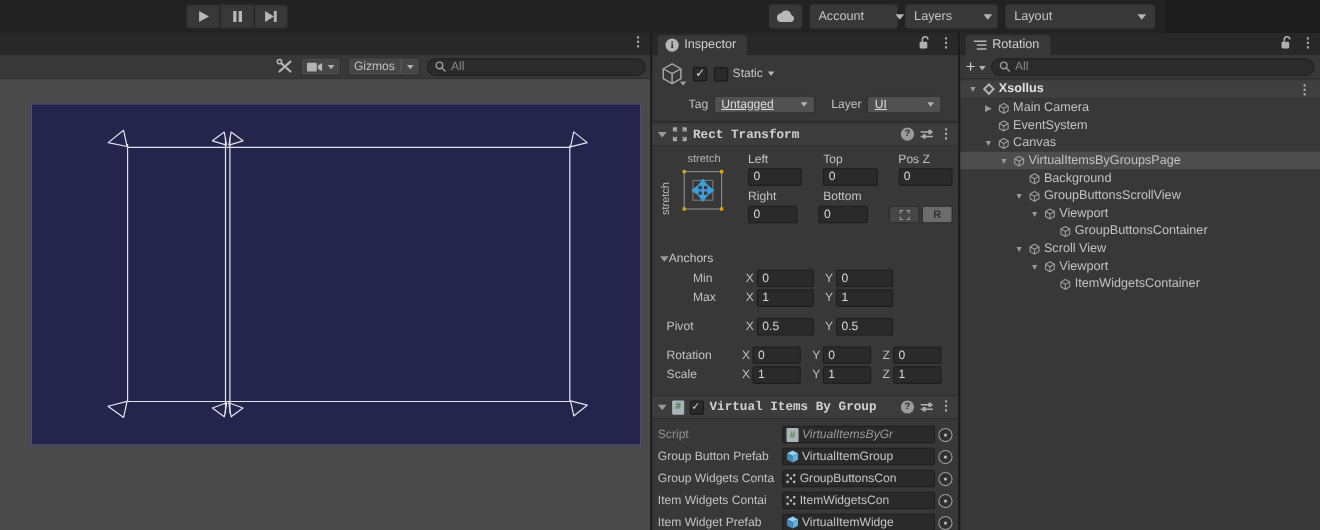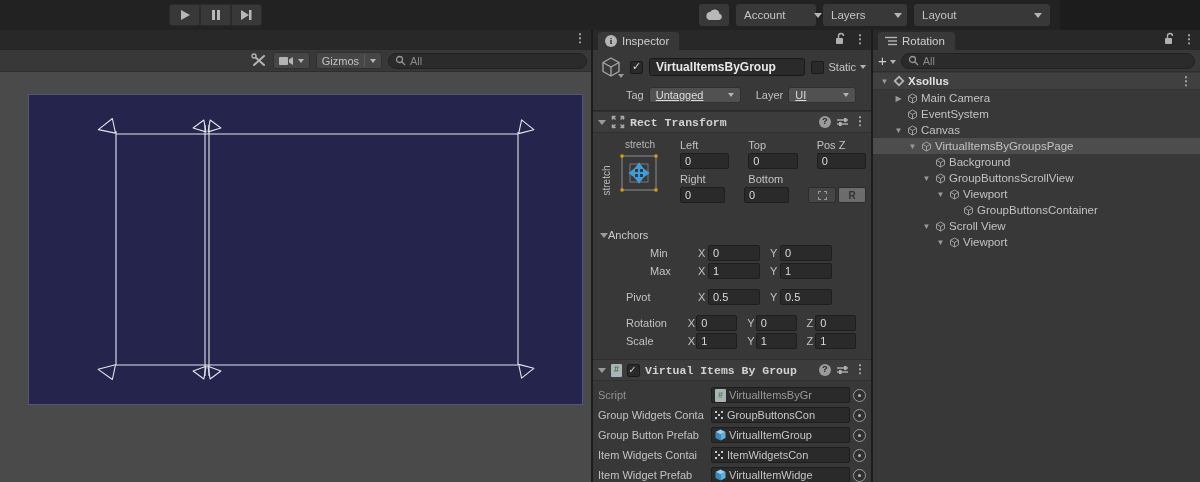--- a/index.html
+++ b/index.html
@@ -75,34 +75,34 @@
   .anchor-box { position:absolute; left:21px; top:14px; }
   .rt-fields { margin-left:82px; }
   .frow { display:flex; gap:19px; margin-bottom:2px; }
   .flabel { width:59px; font-size:11px; color:#c2c2c2; }
   .field { width:59px; height:16px; background:#2a2a2a; border:1px solid #1e1e1e; border-radius:2px; color:#dadada; display:flex; align-items:center; padding:0 4px; }
   .btn-pair { width:59px; display:flex; gap:2px; }
   .sq-btn { width:28px; height:16px; background:#464646; border:1px solid #2c2c2c; border-radius:2px; display:flex; align-items:center; justify-content:center; }
   .sq-btn.r-btn { background:#6c6c6c; color:#333; font-weight:bold; font-size:10px; }
   .dashed-ico { width:9px; height:9px; border:1px dashed #9a9a9a; }
   .anchors-row { display:flex; align-items:center; gap:0; margin:6px 0 4px 2px; color:#c8c8c8; }
-  .prop-row { display:flex; align-items:center; margin-bottom:2px; height:16px;margin-left:20px; }
+  .prop-row { display:flex; align-items:center; margin-bottom:2px; height:16px; }
   .prop-row .plabel { color:#c2c2c2; }
   .prop-row.ind .plabel { margin-left:32px; width:48px; }
   .prop-row.top-lv .plabel { margin-left:8px; width:72px; }
   .axis { width:10px; color:#c2c2c2; text-align:left; }
   .field.w52 { width:52px; margin-right:10px; }
   .field.w46 { width:46px; margin-right:10px; }
   .gap8 { height:8px; }
   .sc-row { display:flex; align-items:center; gap:3px; height:18px; margin-bottom:2px; padding:0 3px; }
   .sc-label { width:110px; white-space:nowrap; overflow:hidden; color:#c2c2c2; flex:0 0 auto; }
   .sc-label.disabled { color:#919191; }
   .obj-field { flex:1; height:16px; background:#2a2a2a; border:1px solid #1e1e1e; border-radius:2px; display:flex; align-items:center; gap:3px; padding:0 3px; overflow:hidden; white-space:nowrap; }
   .obj-field .val { overflow:hidden; }
-  .obj-field .val.dim { color:#9a9a9a; }
+  .obj-field .val.dim { color:#9a9a9a;font-style:italic; }
   .picker { width:13px; height:13px; border-radius:50%; border:1px solid #9a9a9a; position:relative; flex:0 0 auto; background:#303030; }
   .picker::after { content:""; position:absolute; left:4px; top:4px; width:3px; height:3px; border-radius:50%; background:#b5b5b5; }
   .dots4 { width:9px; height:9px; position:relative; flex:0 0 auto; }
   .dots4 i { position:absolute; width:2px; height:2px; background:#c8c8c8; }
   .dots4 i:nth-child(1){left:0;top:0;} .dots4 i:nth-child(2){left:0;top:6px;}
   .dots4 i:nth-child(3){left:6px;top:0;} .dots4 i:nth-child(4){left:6px;top:6px;}
   .dots4 i:nth-child(5){left:3px;top:3px;}
   .script-page { width:11px; height:13px; background:#aab3b8; border-radius:1px; color:#3f7a33; font-size:9px; font-weight:bold; display:flex; align-items:center; justify-content:center; flex:0 0 auto; }
   .script-page.gray { color:#4c8a3f; }
   
@@ -255,21 +255,20 @@
           <svg width="22" height="22" viewBox="0 0 22 22">
             <g fill="none" stroke="#a8a8a8" stroke-width="1.3" stroke-linejoin="round">
               <polygon points="11,2 19,6.5 19,15.5 11,20 3,15.5 3,6.5"></polygon>
               <polyline points="3,6.5 11,11 19,6.5"></polyline>
               <line x1="11" y1="11" x2="11" y2="20"></line>
             </g>
           </svg>
           <span class="tiny-caret"></span>
         </span>
         <span class="checkbox checked"></span>
-        <div class="name-field">VirtualItemsByGroup</div>
         <div class="static-wrap">
           <span class="checkbox"></span>
           <span>Static</span>
           <span class="caret sm"></span>
         </div>
       </div>
       <div class="go-row2">
         <span class="lbl" style="margin-left:28px">Tag</span>
         <div class="dropdown dd-tag">
           <span>Untagged</span>
@@ -424,42 +423,42 @@
     <div style="padding:5px 2px">
       <div class="sc-row">
         <span class="sc-label disabled">Script</span>
         <div class="obj-field">
           <span class="script-page gray">#</span>
           <span class="val dim">VirtualItemsByGr</span>
         </div>
         <span class="picker"></span>
       </div>
       <div class="sc-row">
-        <span class="sc-label">Group Widgets Conta</span>
-        <div class="obj-field">
-          <span class="dots4">
-              <i></i>
-              <i></i>
-              <i></i>
-              <i></i>
-              <i></i>
-            </span>
-          <span class="val">GroupButtonsCon</span>
-        </div>
-        <span class="picker"></span>
-      </div>
-      <div class="sc-row">
         <span class="sc-label">Group Button Prefab</span>
         <div class="obj-field">
           <svg width="11" height="12" viewBox="0 0 11 12">
             <polygon points="5.5,0.5 10.5,3 5.5,5.5 0.5,3" fill="#8fd2f5"></polygon>
             <polygon points="0.5,3 5.5,5.5 5.5,11.5 0.5,9" fill="#3f88bd"></polygon>
             <polygon points="10.5,3 5.5,5.5 5.5,11.5 10.5,9" fill="#5fb2e0"></polygon>
           </svg>
           <span class="val">VirtualItemGroup</span>
+        </div>
+        <span class="picker"></span>
+      </div>
+      <div class="sc-row">
+        <span class="sc-label">Group Widgets Conta</span>
+        <div class="obj-field">
+          <span class="dots4">
+              <i></i>
+              <i></i>
+              <i></i>
+              <i></i>
+              <i></i>
+            </span>
+          <span class="val">GroupButtonsCon</span>
         </div>
         <span class="picker"></span>
       </div>
       <div class="sc-row">
         <span class="sc-label">Item Widgets Contai</span>
         <div class="obj-field">
           <span class="dots4">
               <i></i>
               <i></i>
               <i></i>
@@ -655,16 +654,29 @@
             <svg width="11" height="11" viewBox="0 0 22 22">
               <g fill="none" stroke="#9e9e9e" stroke-width="2" stroke-linejoin="round">
                 <polygon points="11,2 19,6.5 19,15.5 11,20 3,15.5 3,6.5"></polygon>
                 <polyline points="3,6.5 11,11 19,6.5"></polyline>
                 <line x1="11" y1="11" x2="11" y2="20"></line>
               </g>
             </svg>
           </span>
         <span class="label">Viewport</span>
       </div>
+      <div class="hrow" style="--d:5">
+        <span class="arrow"></span>
+        <span class="ico">
+            <svg width="11" height="11" viewBox="0 0 22 22">
+              <g fill="none" stroke="#9e9e9e" stroke-width="2" stroke-linejoin="round">
+                <polygon points="11,2 19,6.5 19,15.5 11,20 3,15.5 3,6.5"></polygon>
+                <polyline points="3,6.5 11,11 19,6.5"></polyline>
+                <line x1="11" y1="11" x2="11" y2="20"></line>
+              </g>
+            </svg>
+          </span>
+        <span class="label">ItemWidgetsContainer</span>
+      </div>
     </div>
   </div>
 
 </div>
 
 </body></html>

